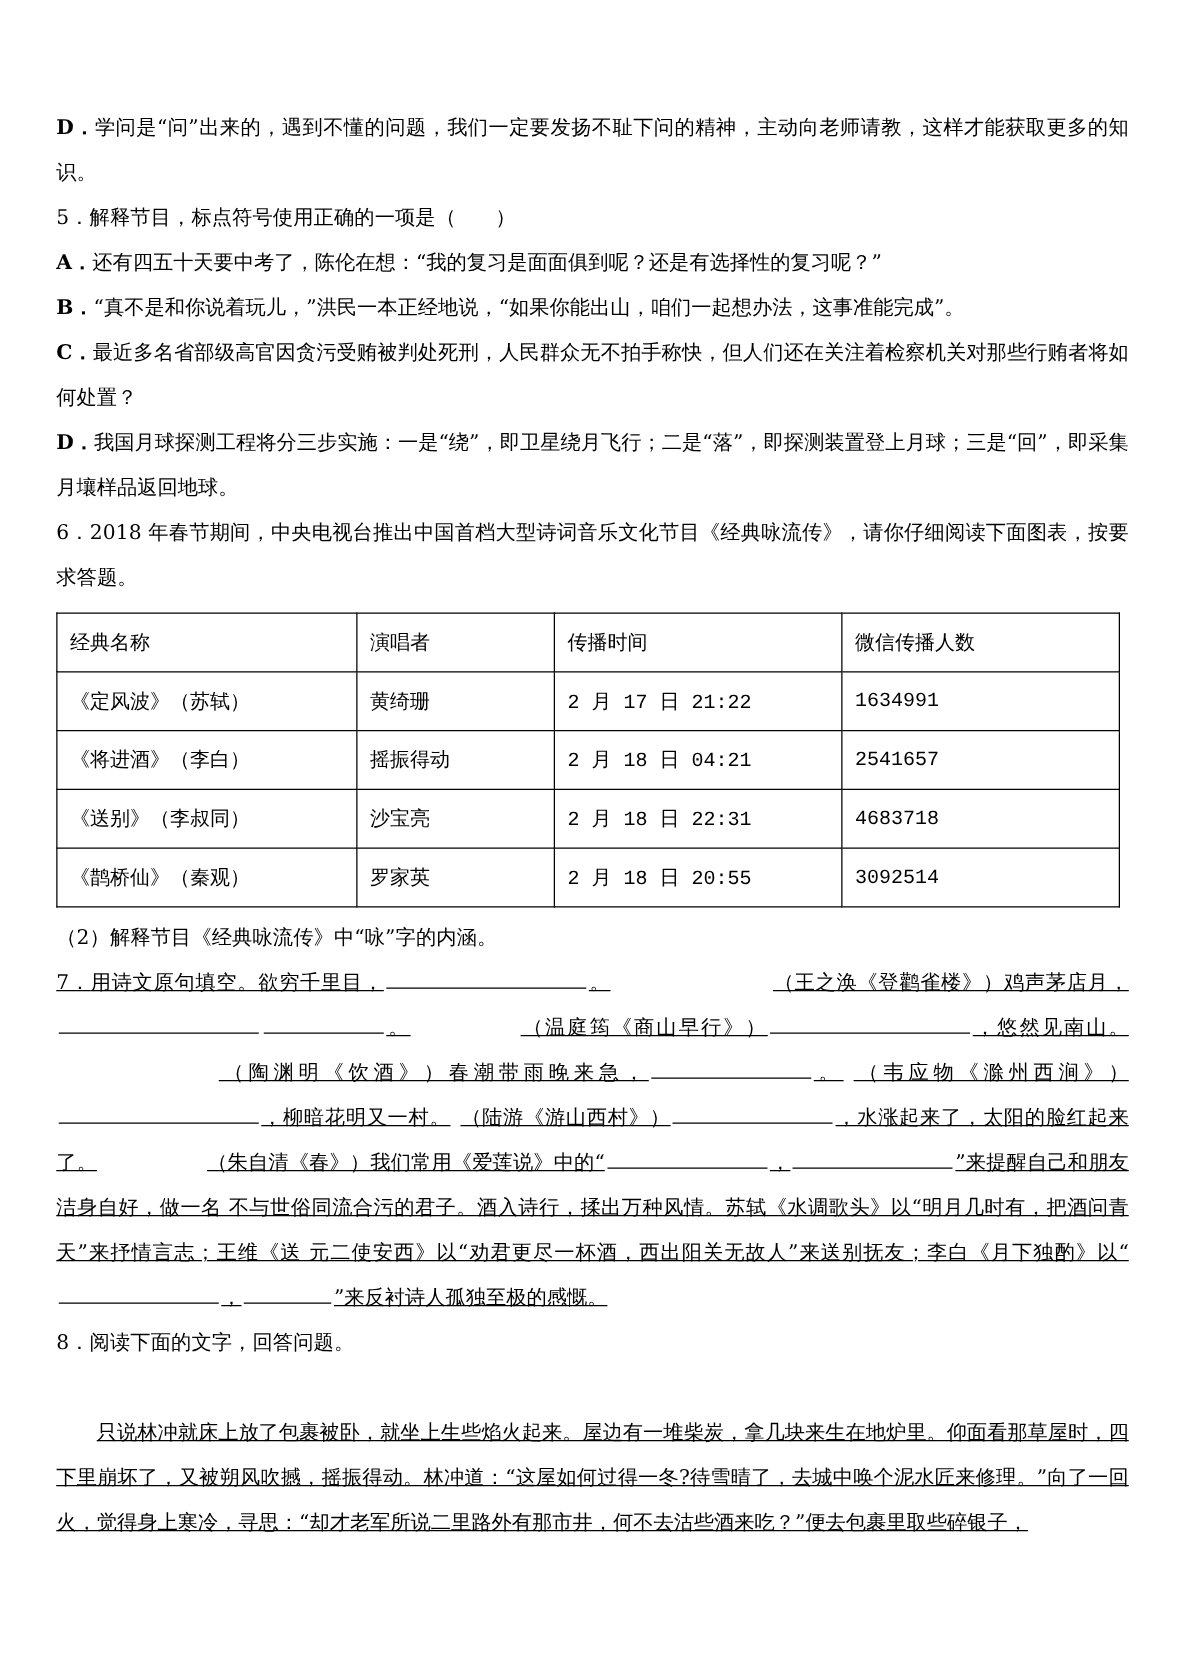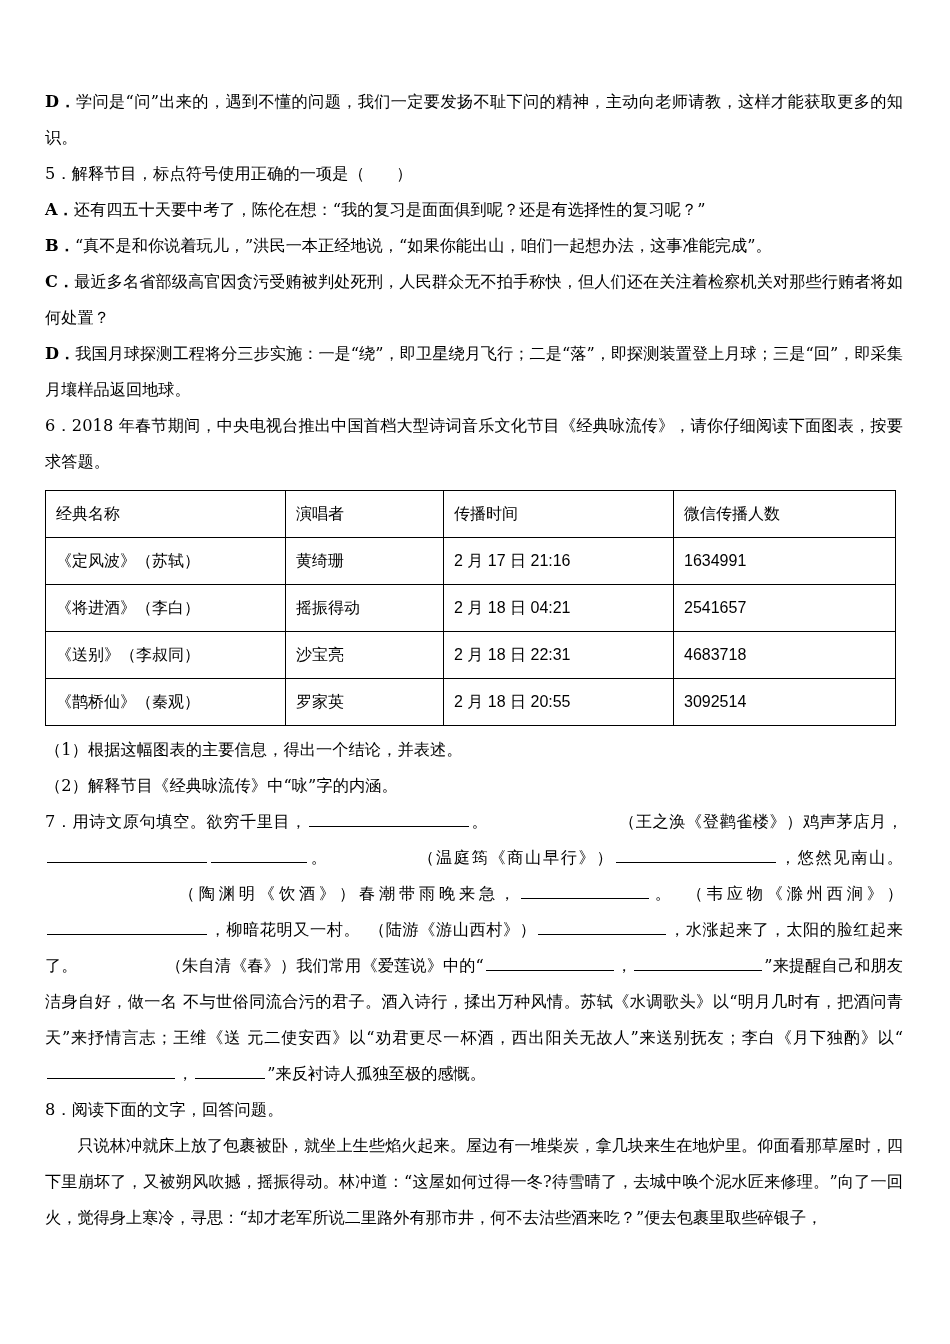--- a/index.html
+++ b/index.html
@@ -53,37 +53,38 @@
     font-family: "DejaVu Serif", "Liberation Serif", serif;
   }
 
   
   .para {
     font-size: 16.2px;
     line-height: 36px;
     text-align: justify;
     text-justify: inter-ideograph;
     white-space: pre-wrap;
+    text-decoration: underline;
   }
-  .indent2 { text-indent: 2em; }
+  .indent2 { text-indent: 2em; margin-top: 36px; }
 
   
   .chart-table {
     border-collapse: collapse;
     width: 850px;
     margin: 10px 0 6px 0;
     table-layout: fixed;
   }
   .chart-table td {
     border: 1px solid #000000;
     height: 46px;
     padding: 0 10px;
     font-size: 16px;
     vertical-align: middle;
-    font-family: Liberation Sans, sans-serif;
+    font-family: Liberation Mono, monospace;
   }
   .col-1 { width: 240px; }
   .col-2 { width: 158px; }
   .col-3 { width: 230px; }
   .col-4 { width: 222px; }
 
   
   .blank {
     display: inline-block;
     border-bottom: 1px solid #000000;
@@ -129,21 +130,21 @@
       <tbody>
         <tr>
           <td>经典名称</td>
           <td>演唱者</td>
           <td>传播时间</td>
           <td>微信传播人数</td>
         </tr>
         <tr>
           <td>《定风波》（苏轼）</td>
           <td>黄绮珊</td>
-          <td>2 月 17 日 21:16</td>
+          <td>2 月 17 日 21:22</td>
           <td>1634991</td>
         </tr>
         <tr>
           <td>《将进酒》（李白）</td>
           <td>摇振得动</td>
           <td>2 月 18 日 04:21</td>
           <td>2541657</td>
         </tr>
         <tr>
           <td>《送别》（李叔同）</td>
@@ -153,21 +154,20 @@
         </tr>
         <tr>
           <td>《鹊桥仙》（秦观）</td>
           <td>罗家英</td>
           <td>2 月 18 日 20:55</td>
           <td>3092514</td>
         </tr>
       </tbody>
     </table>
 
-    <div class="line">（1）根据这幅图表的主要信息，得出一个结论，并表述。</div>
     <div class="line">（2）解释节目《经典咏流传》中“咏”字的内涵。</div>
 
     <div class="para"><span class="qnum">7．</span><span>用诗文原句填空。欲穷千里目，</span><span class="blank b-xl"></span><span>。</span><span class="gap-lg"></span><span>（王之涣《登鹳雀楼》）鸡声茅店月，</span><span class="blank b-xl"></span><span class="blank b-md"></span><span>。</span><span class="gap-md"></span><span>（温庭筠《商山早行》）</span><span class="blank b-xl"></span><span>，悠然见南山。</span><span class="gap-lg"></span><span>（陶渊明《饮酒》）春潮带雨晚来急，</span><span class="blank b-lg"></span><span>。</span><span class="sp"></span><span>（韦应物《滁州西涧》）</span><span class="blank b-xl"></span><span>，柳暗花明又一村。</span><span class="sp"></span><span>（陆游《游山西村》）</span><span class="blank b-lg"></span><span>，水涨起来了，太阳的脸红起来了。</span><span class="gap-md"></span><span>（朱自清《春》）我们常用《爱莲说》中的“</span><span class="blank b-lg"></span><span>，</span><span class="blank b-lg"></span><span>”来提醒自己和朋友洁身自好，做一名 不与世俗同流合污的君子。酒入诗行，揉出万种风情。苏轼《水调歌头》以“明月几时有，把酒问青天”来抒情言志；王维《送 元二使安西》以“劝君更尽一杯酒，西出阳关无故人”来送别抚友；李白《月下独酌》以“</span><span class="blank b-lg"></span><span>，</span><span class="blank b-sm"></span><span>”来反衬诗人孤独至极的感慨。</span></div>
 
     <div class="line"><span class="qnum">8．</span><span>阅读下面的文字，回答问题。</span></div>
 
     <div class="para indent2">只说林冲就床上放了包裹被卧，就坐上生些焰火起来。屋边有一堆柴炭，拿几块来生在地炉里。仰面看那草屋时，四下里崩坏了，又被朔风吹撼，摇振得动。林冲道：“这屋如何过得一冬?待雪晴了，去城中唤个泥水匠来修理。”向了一回火，觉得身上寒冷，寻思：“却才老军所说二里路外有那市井，何不去沽些酒来吃？”便去包裹里取些碎银子，</div>
 
   </div>
 </div>

